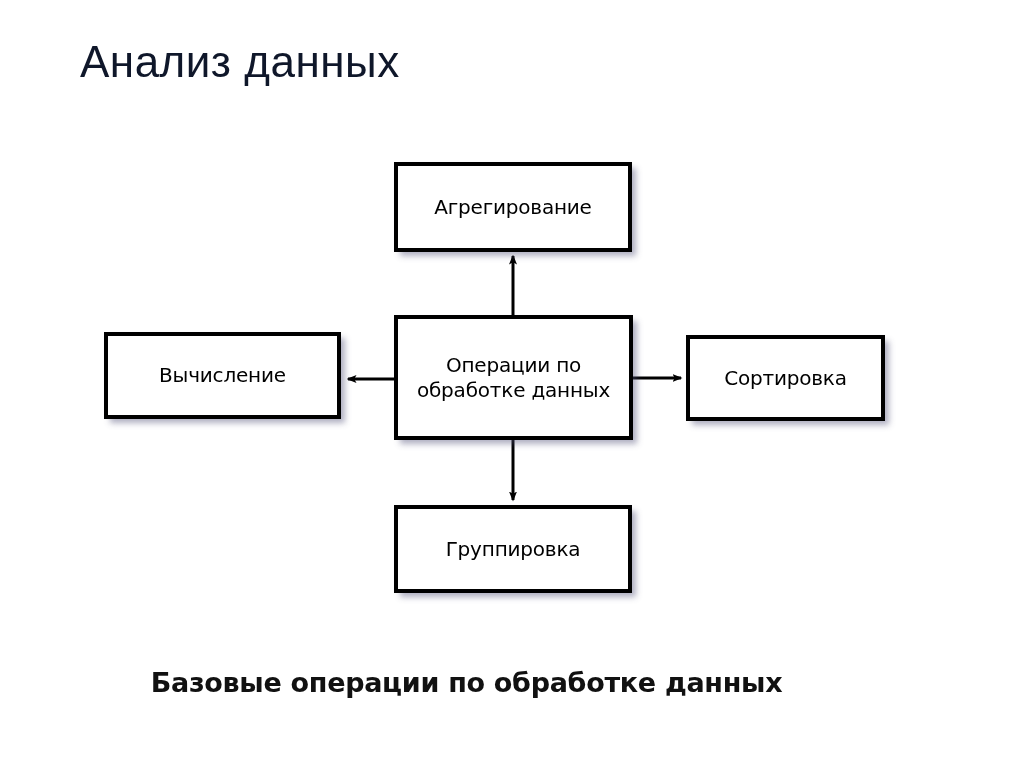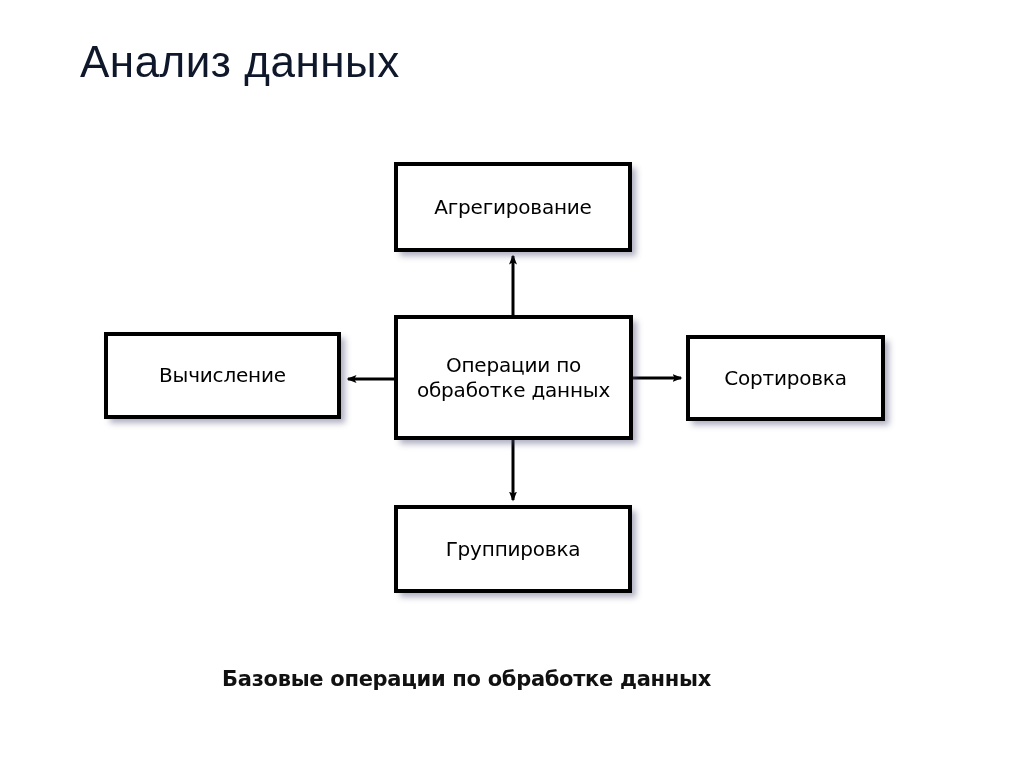--- a/index.html
+++ b/index.html
@@ -102,21 +102,21 @@
   }
 
   
   #diagram-caption {
     position: absolute;
     left: 0;
     top: 667px;
     width: 933px;
     text-align: center;
     font-family: "DejaVu Sans", "Liberation Sans", sans-serif;
-    font-size: 21px;
+    font-size: 27px;
     font-weight: bold;
     color: #111111;
     letter-spacing: -0.3px;
   }
 </style>
 </head>
 <body>
 
 <div id="slide-root">
 

